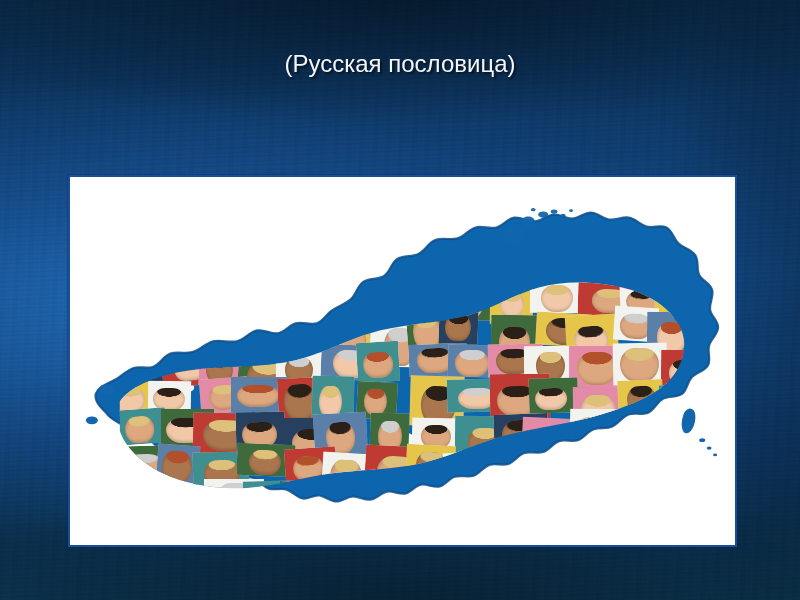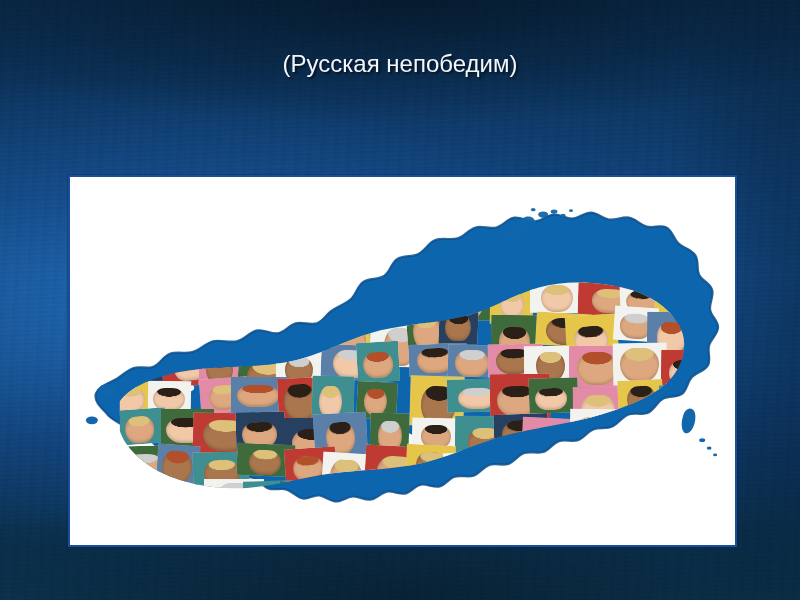--- a/index.html
+++ b/index.html
@@ -87,21 +87,21 @@
     box-shadow:inset 0 -2px 3px rgba(0,0,0,.18);
   }
   .mosaic .cell .card{position:absolute;inset:0;}
 </style>
 </head>
 <body>
 
 <div id="slide">
 
   <div class="title-block">
-    <p class="slide-subtitle">(Русская непобедим)</p>
+    <p class="slide-subtitle">(Русская пословица)</p>
   </div>
 
   <div class="picture-panel">
     <div class="map-wrap">
 
       <svg viewBox="0 0 669 372" preserveAspectRatio="none" aria-hidden="true">
         <defs>
 
           <path id="russiaPath" d="
             M 36,238

